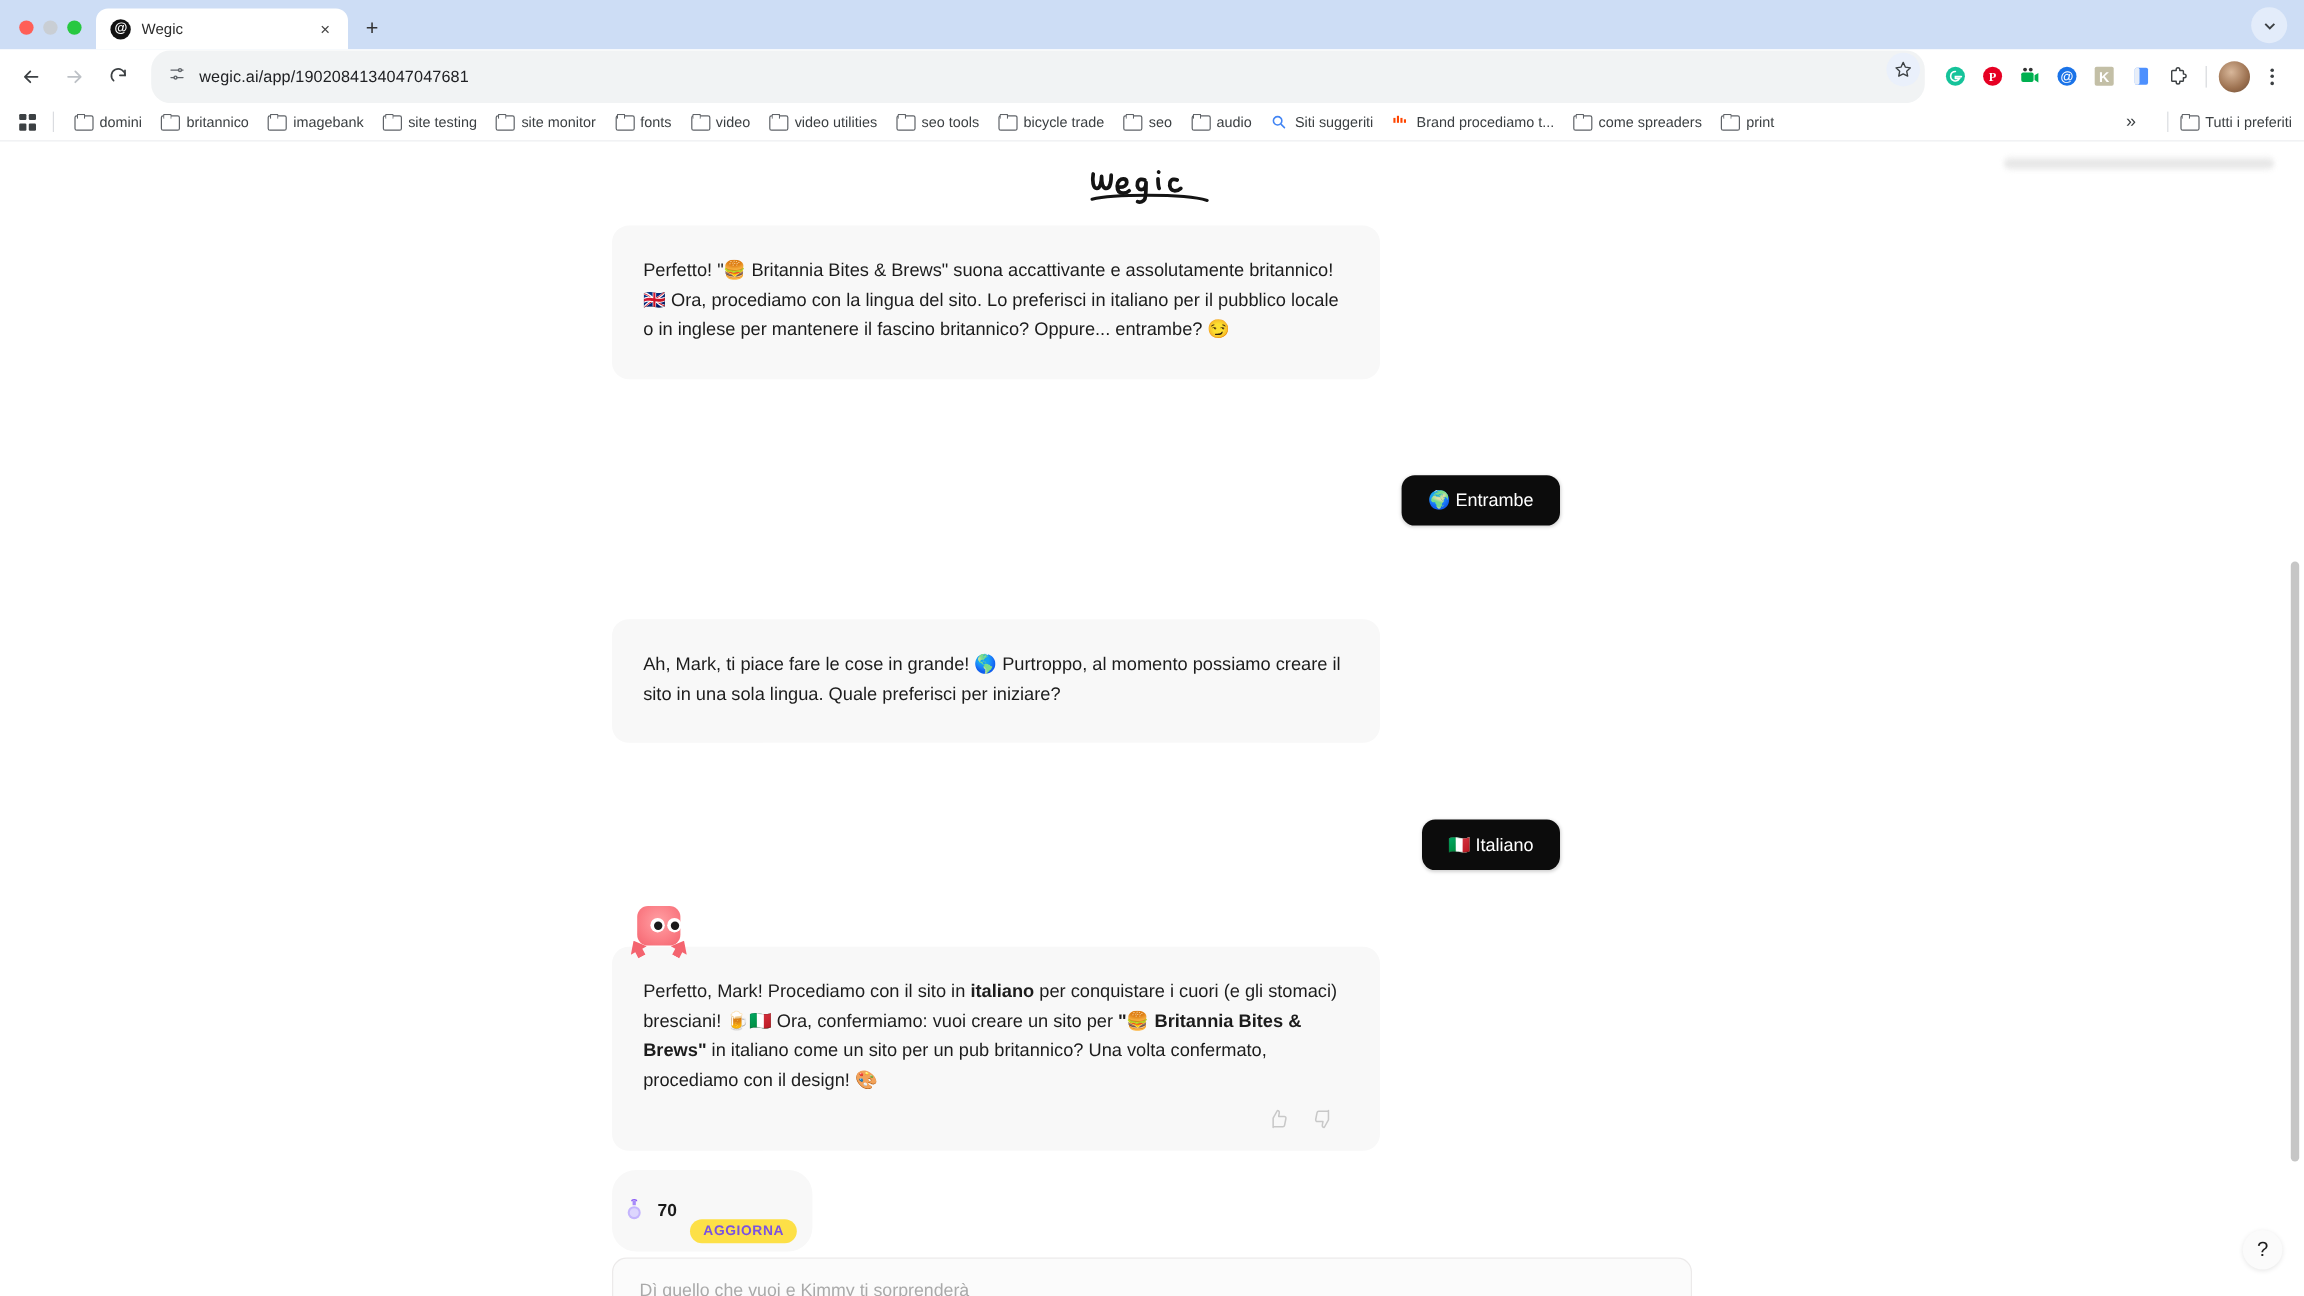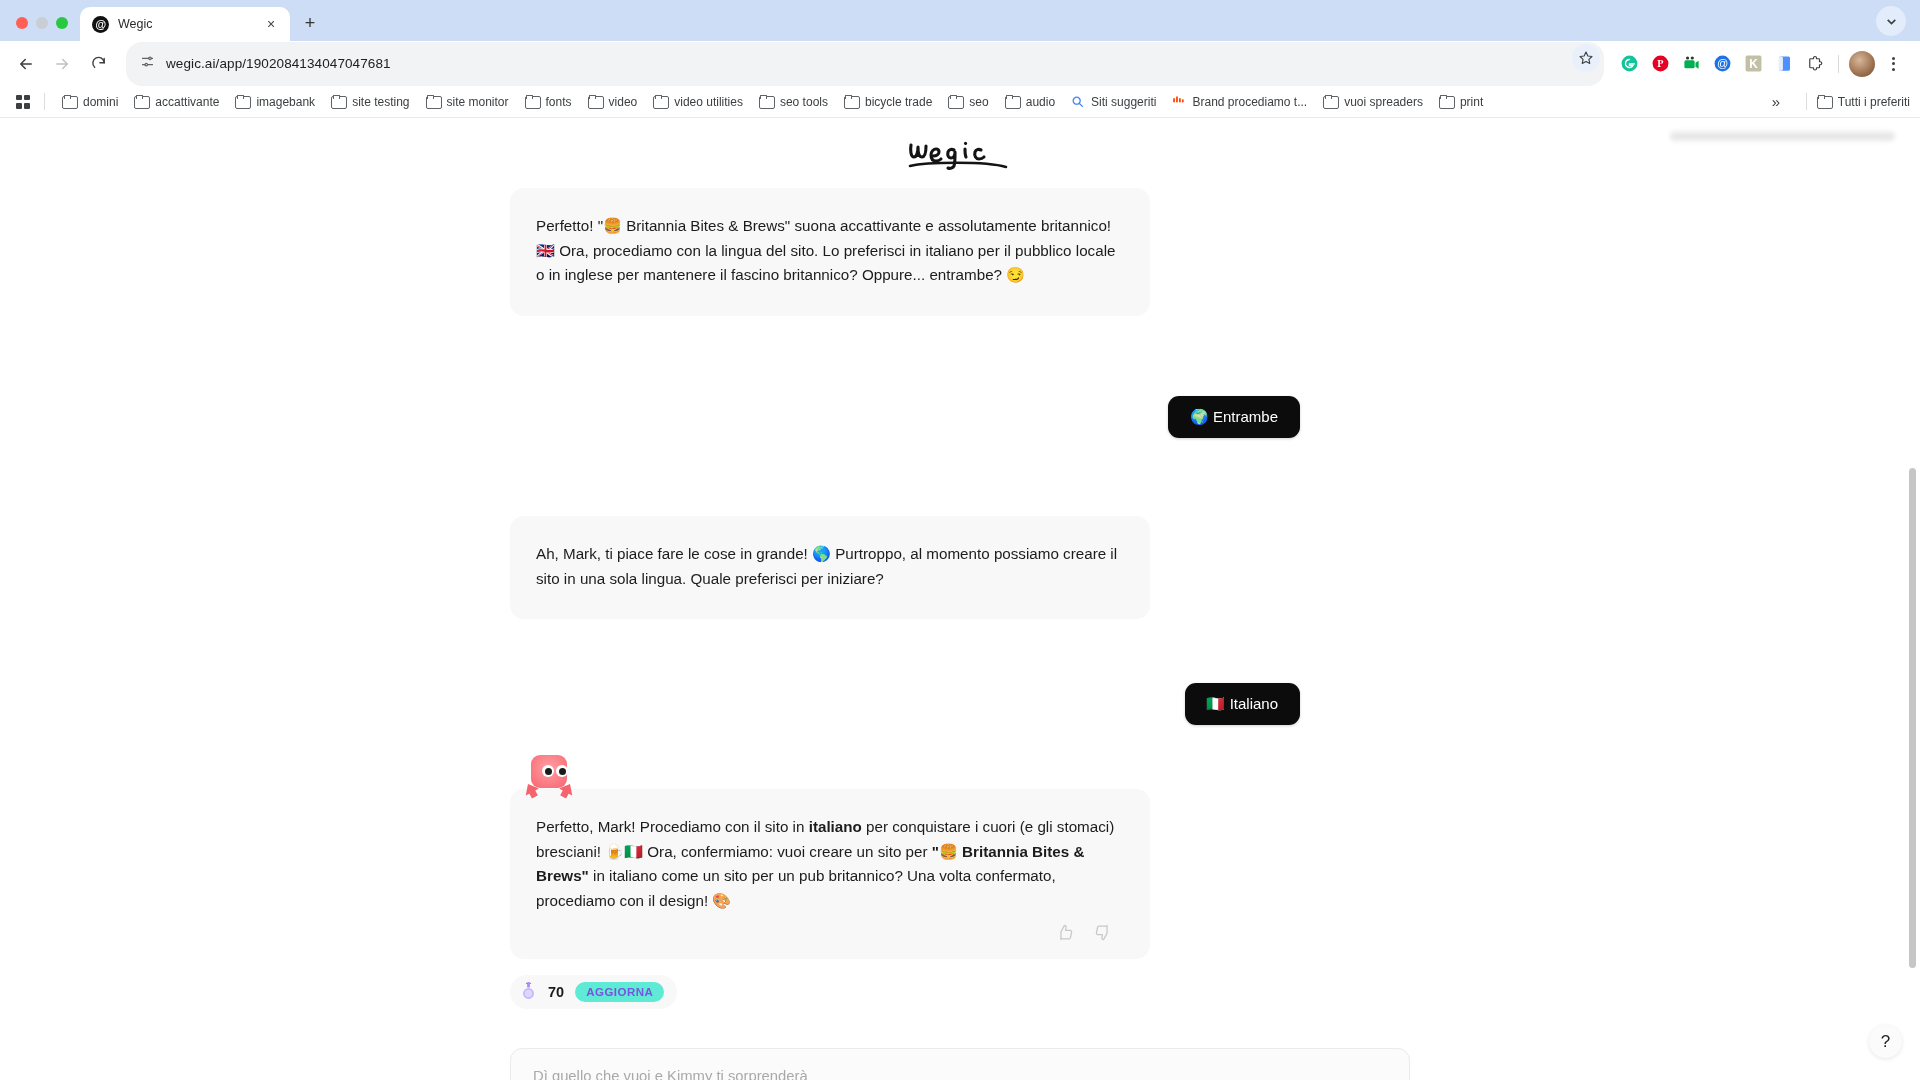--- a/index.html
+++ b/index.html
@@ -271,27 +271,28 @@
     align-items: center;
     gap: 11px;
     background: #f8f8f8;
     border-radius: 20px;
     padding: 7px 13px 7px 10px;
     margin-top: 16px;
   }
   .bulb { width: 17px; height: 19px; flex-shrink: 0; }
   .credit-count { font-size: 14.5px; font-weight: 700; color: #1a1a1a; }
   .upgrade-pill {
-    background: #5eead4;
+    background: #fde047;
     color: #7a52e1;
     font-size: 11.5px;
     font-weight: 700;
     letter-spacing: .5px;
     border-radius: 11px;
     padding: 4px 11px;
+    margin-top: 34px;
   }
 
   .composer {
     position: absolute;
     left: 510px;
     top: 930px;
     width: 900px;
     height: 92px;
     background: #fbfbfb;
     border: 1px solid #eceaea;
@@ -450,21 +451,21 @@
         <i></i>
       </div>
     <span class="bm-sep"></span>
 
     <div class="bm">
       <span class="folder-ico"></span>
       <span>domini</span>
     </div>
     <div class="bm">
       <span class="folder-ico"></span>
-      <span>accattivante</span>
+      <span>britannico</span>
     </div>
     <div class="bm">
       <span class="folder-ico"></span>
       <span>imagebank</span>
     </div>
     <div class="bm">
       <span class="folder-ico"></span>
       <span>site testing</span>
     </div>
     <div class="bm">
@@ -514,21 +515,21 @@
             <rect x="2" y="9" width="3" height="7" fill="#ff4500"></rect>
             <rect x="7" y="6" width="3" height="10" fill="#ff4500"></rect>
             <rect x="12" y="9" width="3" height="7" fill="#ff4500"></rect>
             <rect x="17" y="11" width="3" height="5" fill="#ff4500"></rect>
           </svg>
       </span>
       <span>Brand procediamo t...</span>
     </div>
     <div class="bm">
       <span class="folder-ico"></span>
-      <span>vuoi spreaders</span>
+      <span>come spreaders</span>
     </div>
     <div class="bm">
       <span class="folder-ico"></span>
       <span>print</span>
     </div>
 
     <div class="bm-overflow">»</div>
     <div class="bm-right">
       <span class="bm-right-sep"></span>
       <span class="folder-ico"></span>

